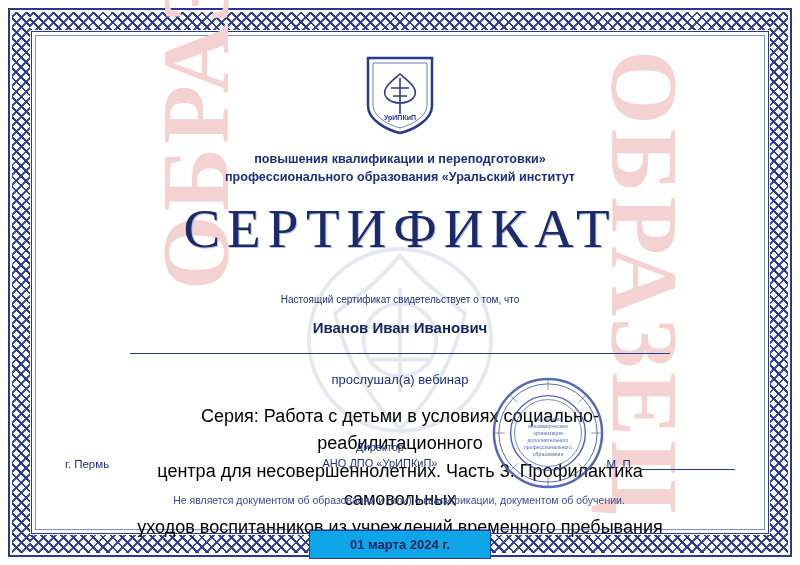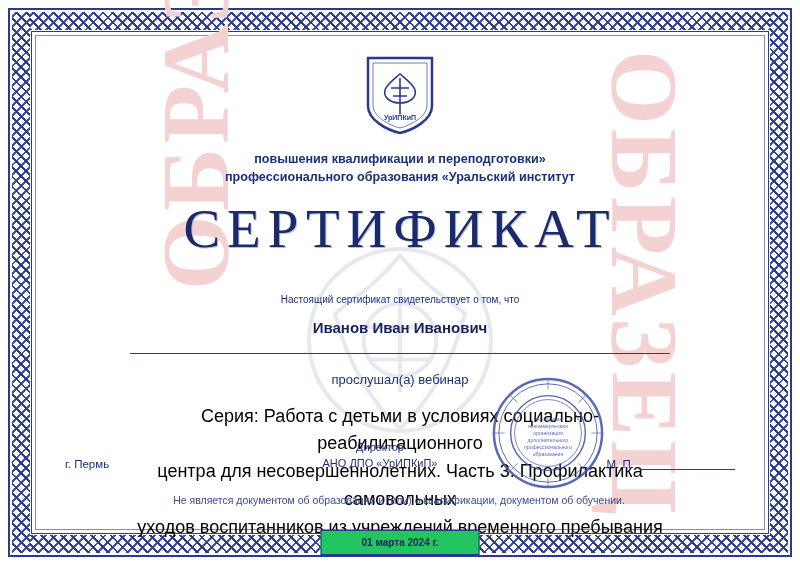--- a/index.html
+++ b/index.html
@@ -205,24 +205,24 @@
     color: #3a4a92;
   }
 
   .date-box {
     position: absolute;
     left: 50%;
     transform: translateX(-50%);
     top: 488px;
     border: 1px solid #2b3a8f;
     padding: 6px 40px;
-    font-size: 10px;
+    font-size: 13px;
     font-weight: bold;
     color: #16235c;
-    background: #22c55e;
+    background: #0ea5e9;
   }
 </style>
 </head>
 <body>
 
 <div class="page">
 
   <div class="border-outer"></div>
   <div class="border-pattern"></div>
   <div class="border-pattern-mask"></div>

